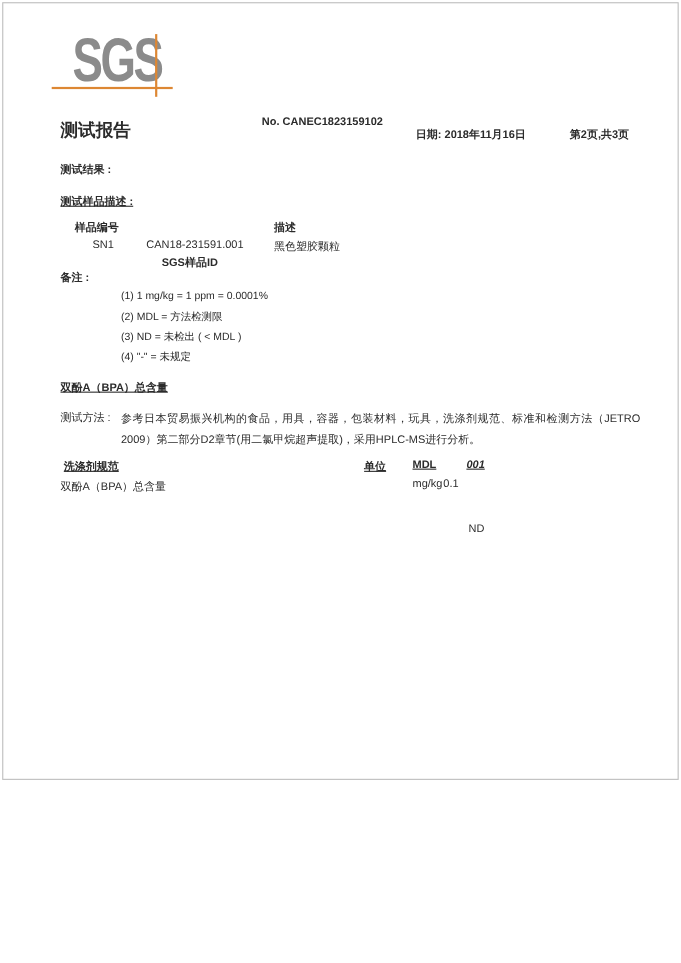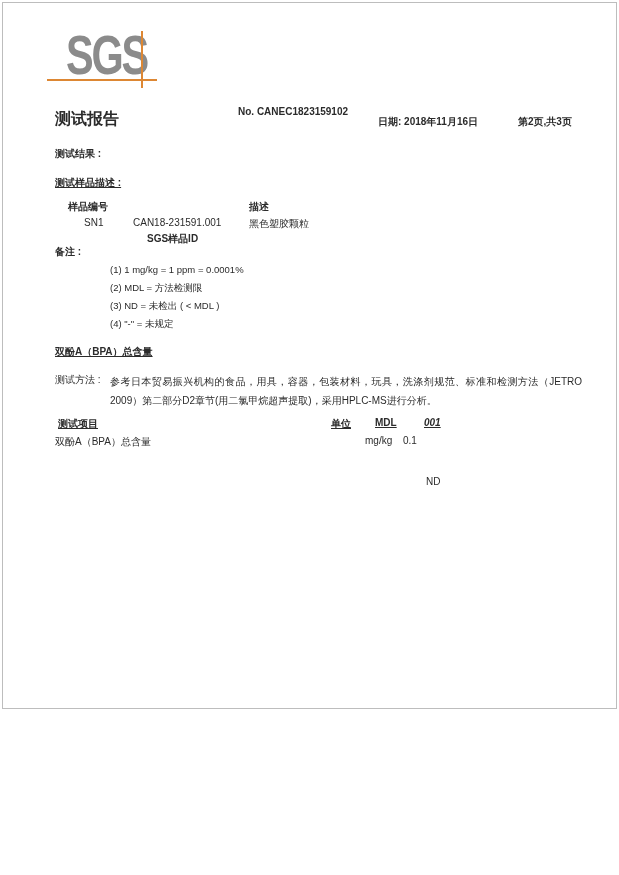--- a/index.html
+++ b/index.html
@@ -76,27 +76,27 @@
   <div class="abs b body-10" style="left:55px;top:245px;">备注 :</div>
   <div class="abs notes-line" style="top:264px;">(1) 1 mg/kg = 1 ppm = 0.0001%</div>
   <div class="abs notes-line" style="top:282px;">(2) MDL = 方法检测限</div>
   <div class="abs notes-line" style="top:300px;">(3) ND = 未检出 ( &lt; MDL )</div>
   <div class="abs notes-line" style="top:318px;">(4) "-" = 未规定</div>
 
   <div class="abs b u body-10" style="left:55px;top:345px;">双酚A（BPA）总含量</div>
   <div class="abs body-10" style="left:55px;top:373px;">测试方法 :</div>
   <div class="abs method-text">参考日本贸易振兴机构的食品，用具，容器，包装材料，玩具，洗涤剂规范、标准和检测方法（JETRO 2009）第二部分D2章节(用二氯甲烷超声提取)，采用HPLC-MS进行分析。</div>
 
-  <div class="abs b u body-10" style="left:58px;top:417px;">测试项目</div>
+  <div class="abs b u body-10" style="left:58px;top:417px;">洗涤剂规范</div>
   <div class="abs b u body-10" style="left:331px;top:417px;">单位</div>
   <div class="abs b u body-10" style="left:375px;top:417px;">MDL</div>
   <div class="abs b u i body-10" style="left:424px;top:417px;">001</div>
 
   <div class="abs body-10" style="left:55px;top:435px;">双酚A（BPA）总含量</div>
-  <div class="abs body-10" style="left:329px;top:435px;padding-left:36px;">mg/kg</div>
+  <div class="abs body-10" style="left:339px;top:435px;padding-left:36px;">mg/kg</div>
   <div class="abs body-10" style="left:379px;top:435px;padding-left:24px;">0.1</div>
   <div class="abs body-10" style="left:426px;top:435px;margin-top:41px;">ND</div>
 
   <div class="abs company-gray" style="top:841px;">SGS-CSTC Standards Technical Services Co., Ltd.</div>
   <div class="abs company-gray" style="top:849px;">Guangzhou Branch Testing Center Chemical Laboratory</div>
 
   <svg class="stamp" viewBox="0 0 100 100">
     <g transform="rotate(-14 50 50)" fill="#c83a28">
       <circle cx="50" cy="50" r="44" fill="none" stroke="#c83a28" stroke-width="2.6"></circle>
       <path id="ringPath" d="M34.8,82.6 A36,36 0 1 1 65.2,82.6" fill="none" stroke="none"></path>

